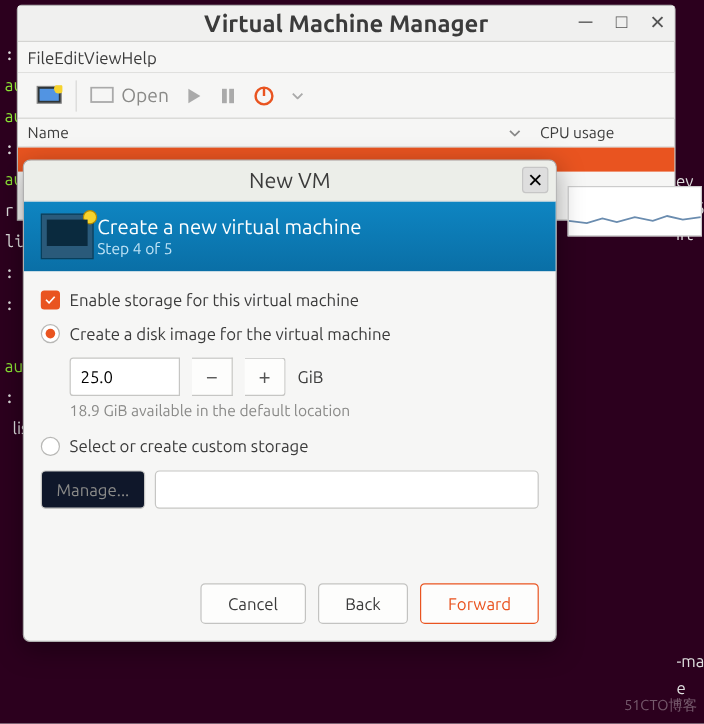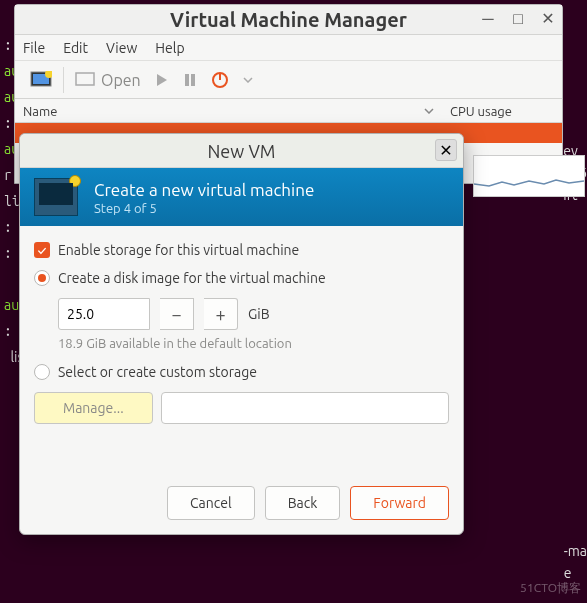--- a/index.html
+++ b/index.html
@@ -4,55 +4,55 @@
 <style>
 * { box-sizing: border-box; margin: 0; padding: 0; font-family: Ubuntu, "Segoe UI", sans-serif; }
 body { width: 587px; height: 603px; background: #2c001e; position: relative; overflow: hidden; }
 .terminal-bg { position: absolute; inset: 0; color: #ddd; font-family: "Ubuntu Mono", monospace; font-size: 14px; padding: 6px 0 0 4px; line-height: 26px; white-space: pre; }
 .terminal-bg .au { color: #8ae234; }
 .main-window { position: absolute; left: 14px; top: 4px; width: 549px; height: 180px; background: #f6f6f5; border: 1px solid #b8b8b8; border-radius: 4px 4px 0 0; }
 .titlebar { height: 30px; background: #f0f0ef; display: flex; align-items: center; justify-content: center; position: relative; border-bottom: 1px solid #d4d4d2; }
 .titlebar-text { font-weight: 600; font-size: 20px; color: #3b3b3b; }
 .win-controls { position: absolute; right: 6px; top: 5px; display: flex; gap: 14px; }
 .win-btn { width: 16px; height: 16px; display: flex; align-items: center; justify-content: center; cursor: pointer; color: #555; }
-.menubar { height: 26px; display: flex; align-items: center; padding: 0 8px; gap: 18px; font-size: 14px; color: #3c3c3c; border-bottom: 1px solid #e0e0de; }
+.menubar { height: 26px; display: flex; align-items: center; padding: 0 8px; font-size: 14px; color: #3c3c3c; border-bottom: 1px solid #e0e0de; }
 .toolbar { height: 38px; display: flex; align-items: center; padding: 0 8px; gap: 0; border-bottom: 1px solid #d4d4d2; background: #f6f6f5; }
 .tb-btn { padding: 4px 6px; display: flex; align-items: center; gap: 6px; color: #8a8a88; border: 1px solid transparent; border-radius: 3px; }
 .tb-sep { width: 1px; height: 26px; background: #d8d8d6; margin: 0 4px; }
 .listhdr { height: 24px; display: flex; align-items: center; border-bottom: 1px solid #d4d4d2; font-size: 13px; color: #3c3c3c; }
 .listhdr .col1 { flex: 1; padding-left: 8px; display: flex; justify-content: space-between; align-items: center; padding-right: 8px; }
 .listhdr .col2 { width: 120px; padding-left: 8px; }
 .orange-row { height: 20px; background: #e95420; }
 .graph-area { position: absolute; right: 2px; top: 155px; width: 112px; height: 42px; background: #fff; border: 1px solid #ccc; }
 .graph-area svg { width: 100%; height: 100%; }
 .side-text { position: absolute; right: 0; top: 140px; color: #ddd; font-family: "Ubuntu Mono", monospace; font-size: 14px; line-height: 22px; }
 
 .dialog { position: absolute; left: 19px; top: 133px; width: 445px; background: #f6f6f5; border: 1px solid #b0b0b0; border-radius: 6px; box-shadow: 0 6px 22px rgba(0,0,0,0.35); }
 .dlg-title { height: 34px; background: #eceee9; display: flex; align-items: center; justify-content: center; position: relative; border-radius: 6px 6px 0 0; border-bottom: 1px solid #d4d4d2; }
 .dlg-title-text { font-weight: 400; font-size: 18px; color: #3b3b3b; text-align: right; }
 .dlg-close { position: absolute; right: 6px; top: 5px; width: 22px; height: 22px; background: #dedede; border: 1px solid #c6c6c6; border-radius: 3px; display: flex; align-items: center; justify-content: center; cursor: pointer; }
-.dlg-header { background: #0c7ab4; background: linear-gradient(#0e85c2,#0a6fa6); color: #fff; padding: 10px 14px; display: flex; align-items: center; gap: 16px; }
+.dlg-header { background: #0c7ab4; background: linear-gradient(#0e85c2,#0a6fa6); color: #fff; padding: 10px 14px; display: flex; align-items: center; gap: 3px; }
 .dlg-header-icon { width: 44px; height: 38px; background: #2a5a7a; border: 1px solid #083f5c; position: relative; }
 .dlg-header-icon:after { content: ""; position: absolute; left: 4px; top: 4px; right: 4px; bottom: 10px; background: #0a2a3e; }
 .dlg-header-icon .badge { position: absolute; top: -4px; right: -4px; width: 12px; height: 12px; background: #f6d32d; border-radius: 50%; border: 1px solid #b38a00; }
 .dlg-header h2 { font-size: 17px; font-weight: 400; }
 .dlg-header .step { font-size: 13px; color: #bfe3f6; margin-top: 2px; }
 .dlg-body { padding: 16px 14px 12px 14px; font-size: 14px; color: #3c3c3c; }
 .row { display: flex; align-items: center; gap: 8px; margin-bottom: 12px; }
 .checkbox { width: 16px; height: 16px; border-radius: 3px; background: #e95420; display: flex; align-items: center; justify-content: center; }
 .checkbox:after { content: "✓"; color: #fff; font-size: 12px; font-weight: bold; }
 .radio { width: 16px; height: 16px; border-radius: 50%; border: 1px solid #b8b8b6; background: #fff; display: flex; align-items: center; justify-content: center; }
 .radio.sel:after { content: ""; width: 8px; height: 8px; background: #e95420; border-radius: 50%; }
 .spin-row { display: flex; align-items: center; gap: 10px; margin: 0 0 6px 24px; }
 .spin-input { width: 92px; height: 32px; border: 1px solid #c6c6c4; border-radius: 3px 0 0 3px; padding: 0 8px; font-size: 14px; }
 .spin-btn { width: 34px; height: 32px; border: 1px solid #c6c6c4; border-left: none; background: #fdfdfc; font-size: 18px; color: #555; display: flex; align-items: center; justify-content: center; cursor: pointer; }
 .spin-btn.plus { border-radius: 0 3px 3px 0; }
 .hint { color: #8a8a88; font-size: 13px; margin: 0 0 14px 24px; }
 .manage-row { display: flex; gap: 8px; margin-top: 10px; }
-.manage-btn { height: 32px; padding: 0 28px; border: 1px solid #c6c6c4; border-radius: 4px; background: #fef9c3; color: #8a8a88; font-size: 14px; }
+.manage-btn { height: 32px; padding: 0 12px; border: 1px solid #c6c6c4; border-radius: 4px; background: #0f172a; color: #8a8a88; font-size: 14px; }
 .path-input { flex: 1; height: 32px; border: 1px solid #c6c6c4; border-radius: 4px; background: #fff; }
 .dlg-footer { padding: 14px; display: flex; justify-content: flex-end; gap: 10px; }
 .btn { height: 34px; padding: 0 22px; border: 1px solid #c3c3c1; border-radius: 4px; background: #fdfdfc; font-size: 14px; color: #3c3c3c; cursor: pointer; margin-top: 36px; }
 .btn.accent { border-color: #e95420; color: #e95420; }
 .watermark { position: absolute; right: 6px; bottom: 6px; color: rgba(255,255,255,0.35); font-size: 12px; }
 </style>
 </head>
 <body>
 
 <div class="terminal-bg">

